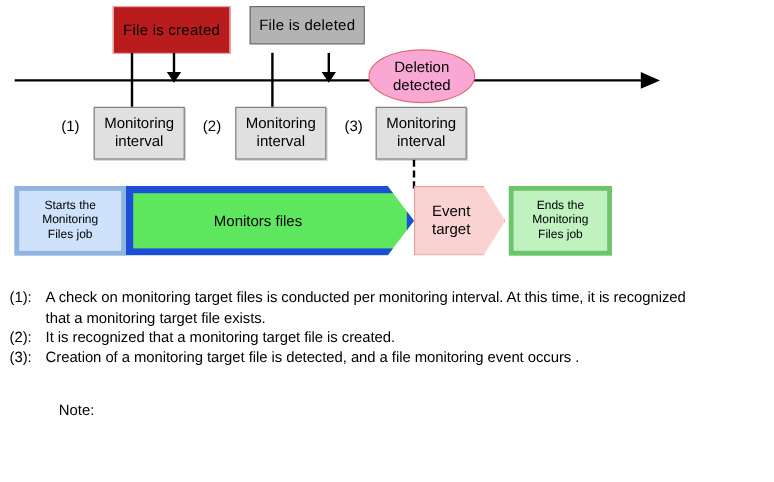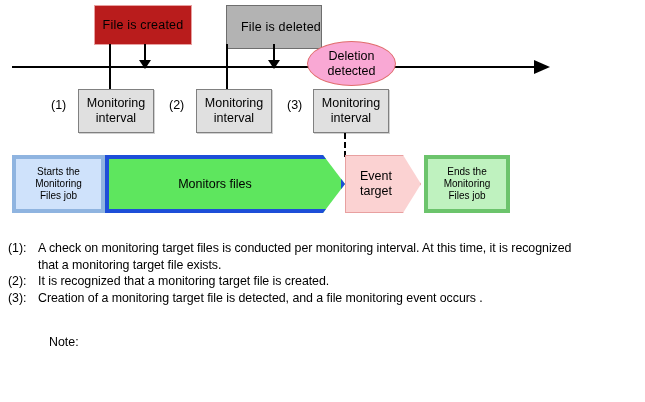--- a/index.html
+++ b/index.html
@@ -87,21 +87,21 @@
     justify-content: center;
     font-size: 10px;
     line-height: 1.22;
     text-align: center;
   }
   .flow-blue { background: #cfe2fb; border-color: #8fb4e0; }
   .flow-green-end { background: #bff2bf; border-color: #6cc46c; }
 
   .chevron-green {
     background: #5ee65e;
-    border: 4px solid #1d4ed8;
+    border: 6px solid #1d4ed8;
     box-sizing: border-box;
     clip-path: polygon(0 0, calc(100% - 22px) 0, 100% 50%, calc(100% - 22px) 100%, 0 100%);
     display: flex;
     align-items: center;
     justify-content: center;
     font-size: 12.5px;
   }
   .chevron-pink {
     background: #fbd2d2;
     border: 1px solid #e8a0a0;
@@ -143,21 +143,21 @@
 </style>
 </head>
 <body>
 
 <div class="stage">
 
   <div class="abs evt-box evt-pink" style="left:94px; top:5px; width:98px; height:40px;">
     <span>File is created</span>
   </div>
 
-  <div class="abs evt-box evt-gray" style="left:226px; top:5px; width:96px; height:44px;justify-content:flex-end;">
+  <div class="abs evt-box evt-gray" style="left:208px; top:5px; width:96px; height:32px;">
     <span>File is  deleted</span>
   </div>
 
   <svg class="abs" style="left:136px; top:44px; width:18px; height:26px;" viewBox="0 0 18 26">
     <line x1="9" y1="0" x2="9" y2="18" stroke="#000" stroke-width="2"></line>
     <polygon points="3,16 15,16 9,25" fill="#000"></polygon>
   </svg>
 
   <svg class="abs" style="left:265px; top:44px; width:18px; height:26px;" viewBox="0 0 18 26">
     <line x1="9" y1="0" x2="9" y2="18" stroke="#000" stroke-width="2"></line>

